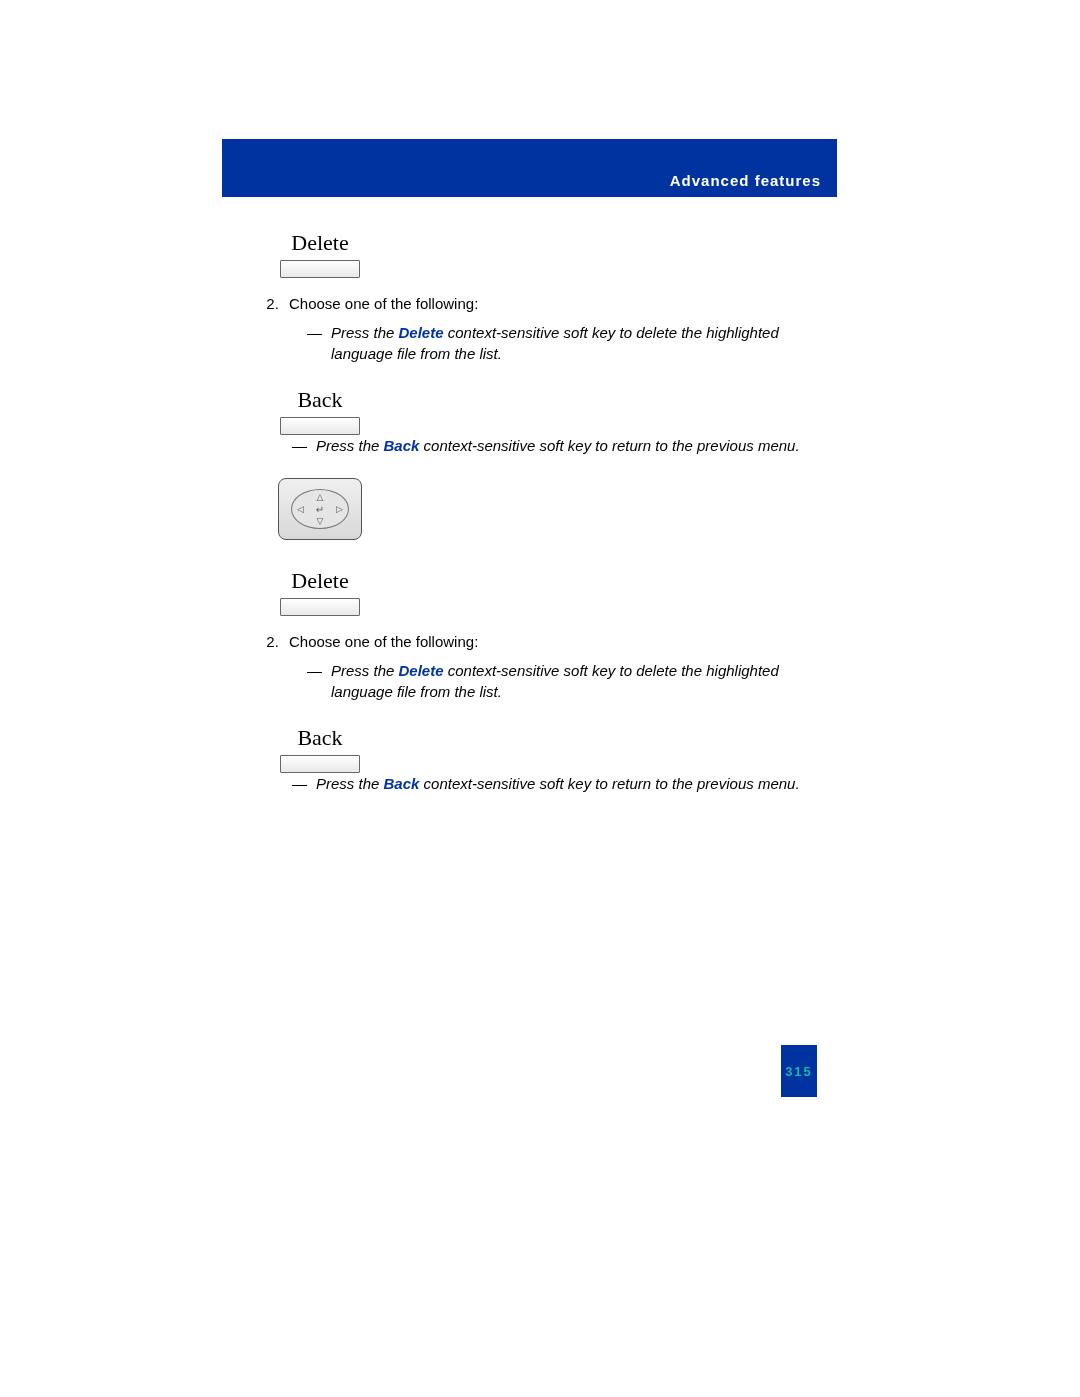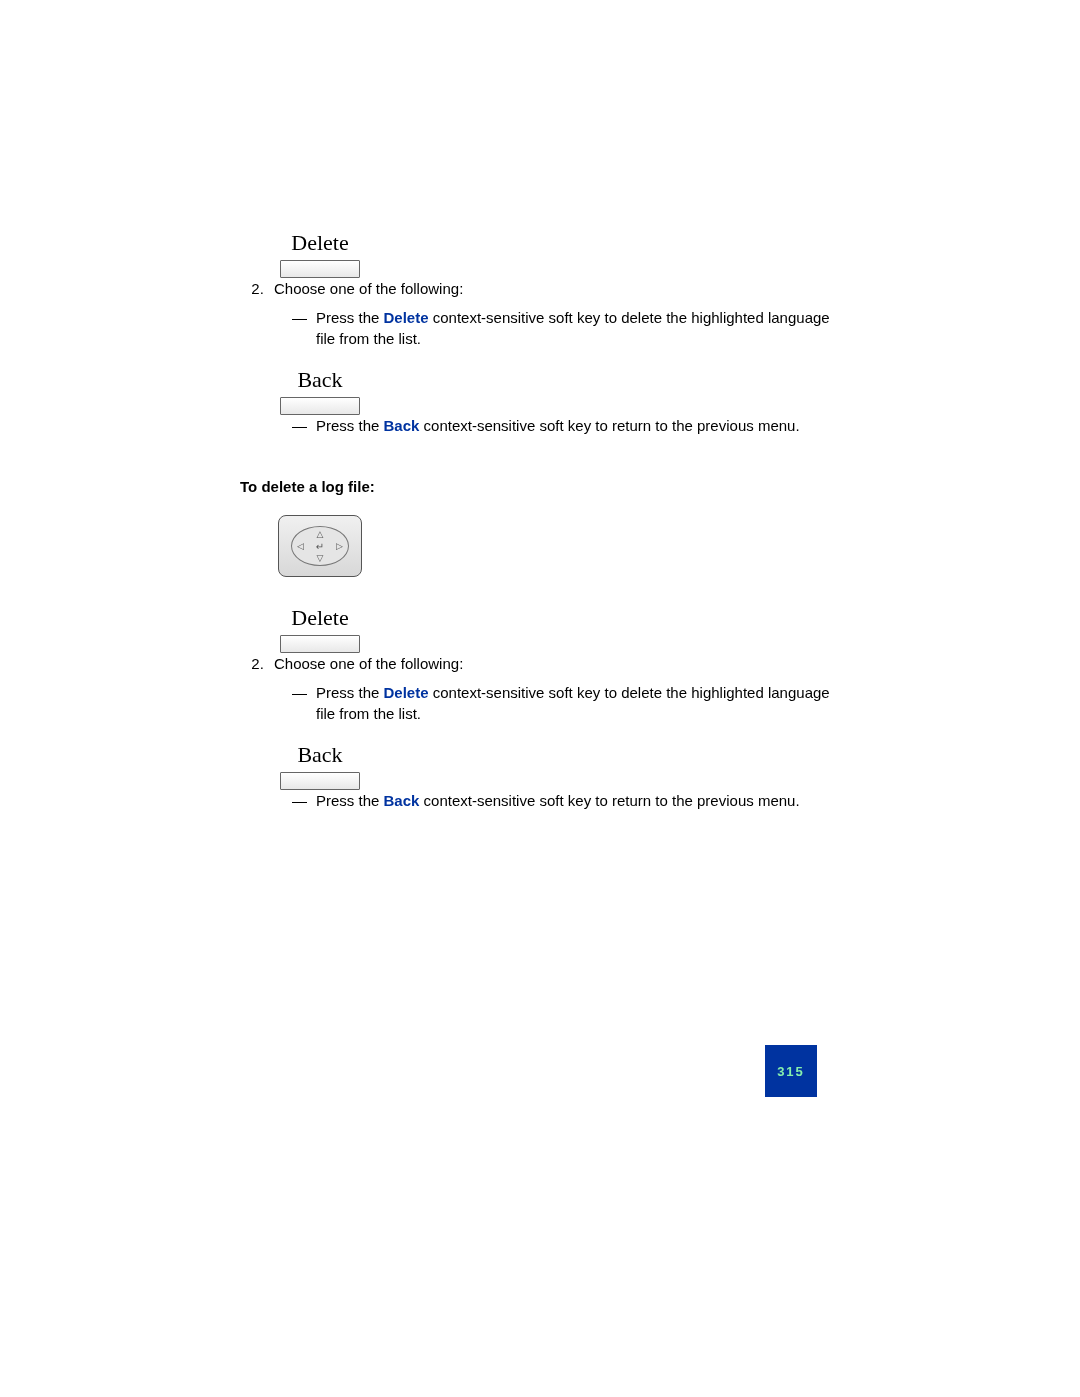--- a/index.html
+++ b/index.html
@@ -89,31 +89,32 @@
     position: absolute;
     font-size: 9px;
     color: #555;
   }
   .tri.up    { top: 2px; left: 50%; transform: translateX(-50%); }
   .tri.down  { bottom: 2px; left: 50%; transform: translateX(-50%); }
   .tri.left  { left: 5px; top: 50%; transform: translateY(-50%); }
   .tri.right { right: 5px; top: 50%; transform: translateY(-50%); }
   .tri.center{ top: 50%; left: 50%; transform: translate(-50%,-50%); font-size:10px;}
   ol {
-    margin: 0;
+    margin: 15px;
     padding-left: 28px;
   }
   ol > li {
     padding-left: 6px;
     margin-bottom: 6px;
   }
   .dash-list {
     list-style: none;
     padding-left: 18px;
     margin: 8px 0;
+    font-style: italic;
   }
   .dash-list li {
     position: relative;
     padding-left: 24px;
     margin-bottom: 10px;
     line-height: 1.4;
   }
   .dash-list li::before {
     content: "—";
     position: absolute;
@@ -124,38 +125,41 @@
     margin: 32px 0 20px 0;
   }
   .bold-blue {
     font-weight: bold;
     color: #0033a0;
   }
   .page-number-box {
     position: absolute;
     bottom: 300px;
     right: 263px;
-    width: 52px;
+    width: 36px;
     height: 52px;
     background: #0033a0;
     display: flex;
     align-items: center;
     justify-content: center;
-    color: #86efac;
+    color: #14b8a6;
     font-weight: bold;
     letter-spacing: 2px;
     font-size: 13px;
   }
   .step-line { line-height: 1.4; }
 </style>
 </head>
 <body>
 
 <div class="page">
 
+  <div class="header-bar">
+    <div class="header-text">Advanced features</div>
+  </div>
 
   <div class="content">
 
     <div class="row">
       <div class="icon-col">
         <div class="softkey-label">Delete</div>
         <div class="softkey-button"></div>
       </div>
       <div class="text-col">
         <ol start="2">
@@ -178,21 +182,20 @@
       </div>
       <div class="text-col">
         <ul class="dash-list" style="margin-top:0; padding-left:52px;">
           <li>
             <span>Press the </span><span class="bold-blue">Back</span><span> context-sensitive soft key to return to the previous menu.</span>
           </li>
         </ul>
       </div>
     </div>
 
-    <div class="section-heading">To delete a log file:</div>
 
     <div class="row">
       <div class="icon-col">
         <div class="nav-key">
           <div class="nav-key-inner">
             <span class="tri up">△</span>
             <span class="tri down">▽</span>
             <span class="tri left">◁</span>
             <span class="tri right">▷</span>
             <span class="tri center">↵</span>

